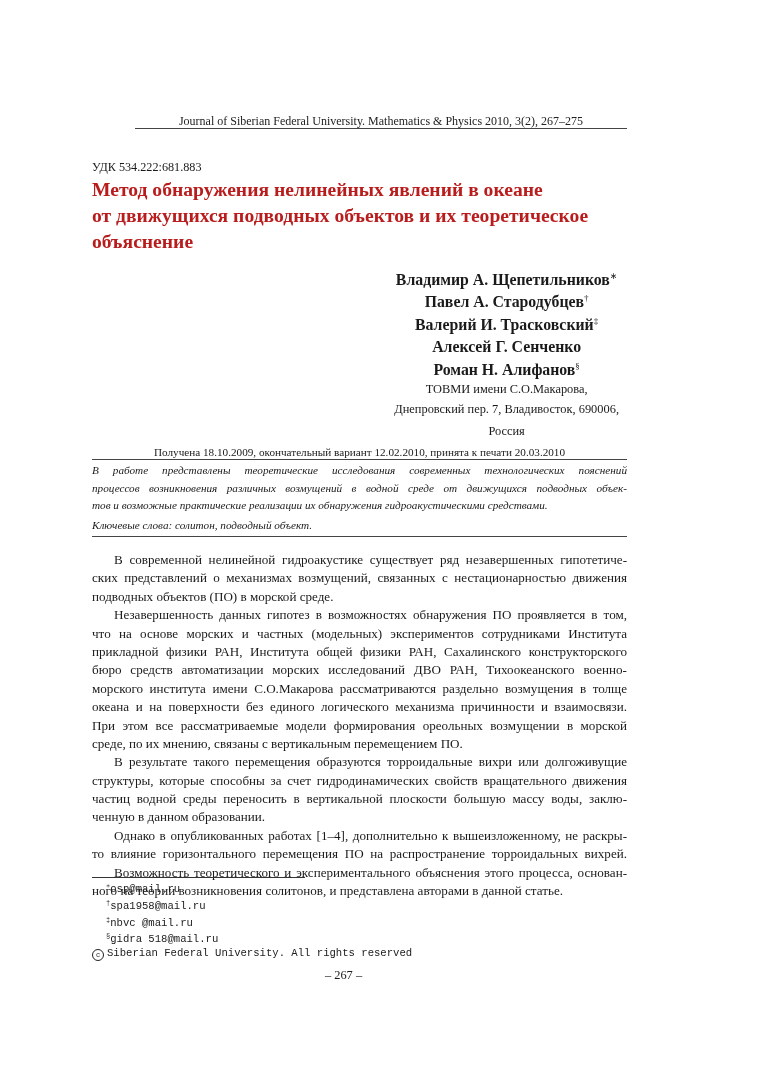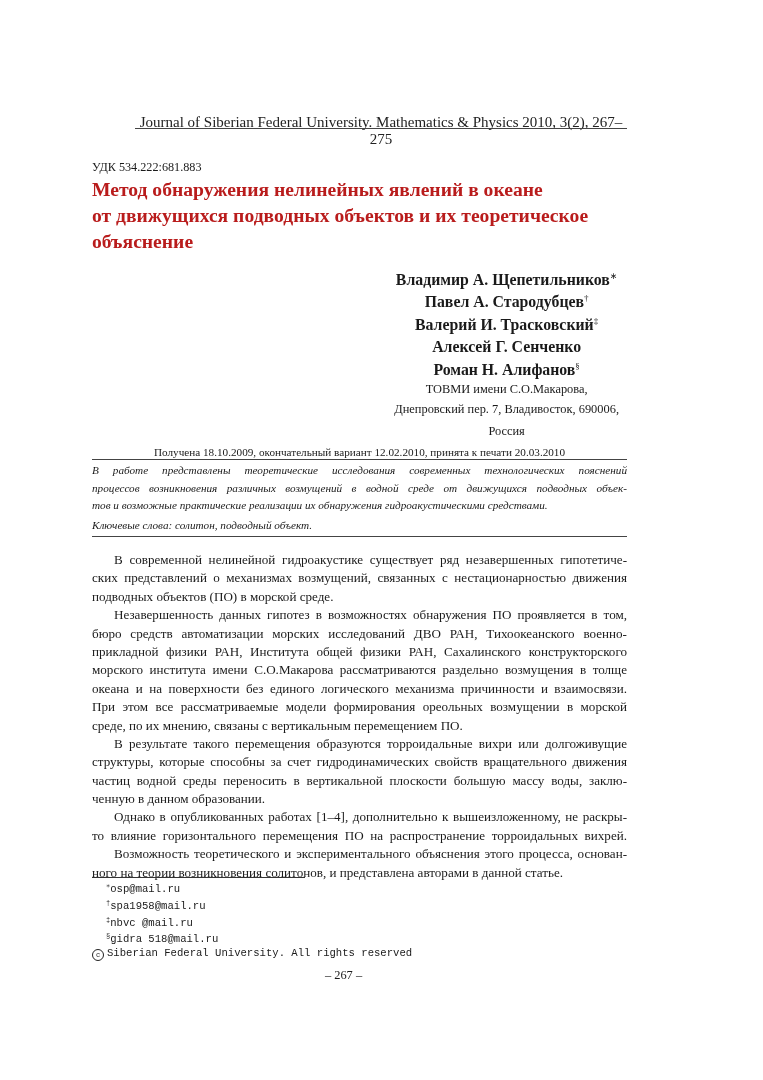--- a/index.html
+++ b/index.html
@@ -3,21 +3,21 @@
 <meta charset="utf-8">
 <style>
   html, body { margin: 0; padding: 0; background: #ffffff; }
   body {
     width: 763px; height: 1080px; position: relative; overflow: hidden;
     font-family: "DejaVu Serif", "Liberation Serif", serif; color: #1a1a1a;
   }
   .page { position: absolute; left: 0; top: 0; width: 763px; height: 1080px; }
   .running-head {
     position: absolute; left: 135px; top: 114px; width: 492px;
-    font-family: "Liberation Serif", serif; font-size: 15px; text-align: center; color: #222;
+    font-family: "Liberation Serif", serif; font-size: 12px; text-align: center; color: #222;
   }
   .head-rule { position: absolute; left: 135px; top: 128px; width: 492px; height: 0; border-top: 1px solid #444; }
   .udc { position: absolute; left: 92px; top: 160px; font-family: "Liberation Serif", serif; font-size: 12.2px; }
   .title {
     position: absolute; left: 92px; top: 177px; width: 540px;
     font-family: "Liberation Serif", serif; font-weight: bold; font-size: 19.6px; line-height: 26px; color: #b91c1c;
   }
   .title div { white-space: nowrap; }
   .authors {
     position: absolute; right: 144px; top: 267px; text-align: center;
@@ -103,22 +103,23 @@
   </div>
 
   <div class="keywords">Ключевые слова: солитон, подводный объект.</div>
   <div class="rule" style="top:536px;"></div>
 
   <div class="body-text">
     <div class="line indent">В современной нелинейной гидроакустике существует ряд незавершенных гипотетиче-</div>
     <div class="line">ских представлений о механизмах возмущений, связанных с нестационарностью движения</div>
     <div class="line last">подводных объектов (ПО) в морской среде.</div>
     <div class="line indent">Незавершенность данных гипотез в возможностях обнаружения ПО проявляется в том,</div>
+    <div class="line">что на основе морских и частных (модельных) экспериментов сотрудниками Института</div>
+    <div class="line">прикладной физики РАН, Института общей физики РАН, Сахалинского конструкторского</div>
     <div class="line">бюро средств автоматизации морских исследований ДВО РАН, Тихоокеанского военно-</div>
-    <div class="line">прикладной физики РАН, Института общей физики РАН, Сахалинского конструкторского</div>
     <div class="line">морского института имени С.О.Макарова рассматриваются раздельно возмущения в толще</div>
     <div class="line">океана и на поверхности без единого логического механизма причинности и взаимосвязи.</div>
     <div class="line">При этом все рассматриваемые модели формирования ореольных возмущении в морской</div>
     <div class="line last">среде, по их мнению, связаны с вертикальным перемещением ПО.</div>
     <div class="line indent">В результате такого перемещения образуются торроидальные вихри или долгоживущие</div>
     <div class="line">структуры, которые способны за счет гидродинамических свойств вращательного движения</div>
     <div class="line">частиц водной среды переносить в вертикальной плоскости большую массу воды, заклю-</div>
     <div class="line last">ченную в данном образовании.</div>
     <div class="line indent">Однако в опубликованных работах [1–4], дополнительно к вышеизложенному, не раскры-</div>
     <div class="line">то влияние горизонтального перемещения ПО на распространение торроидальных вихрей.</div>

